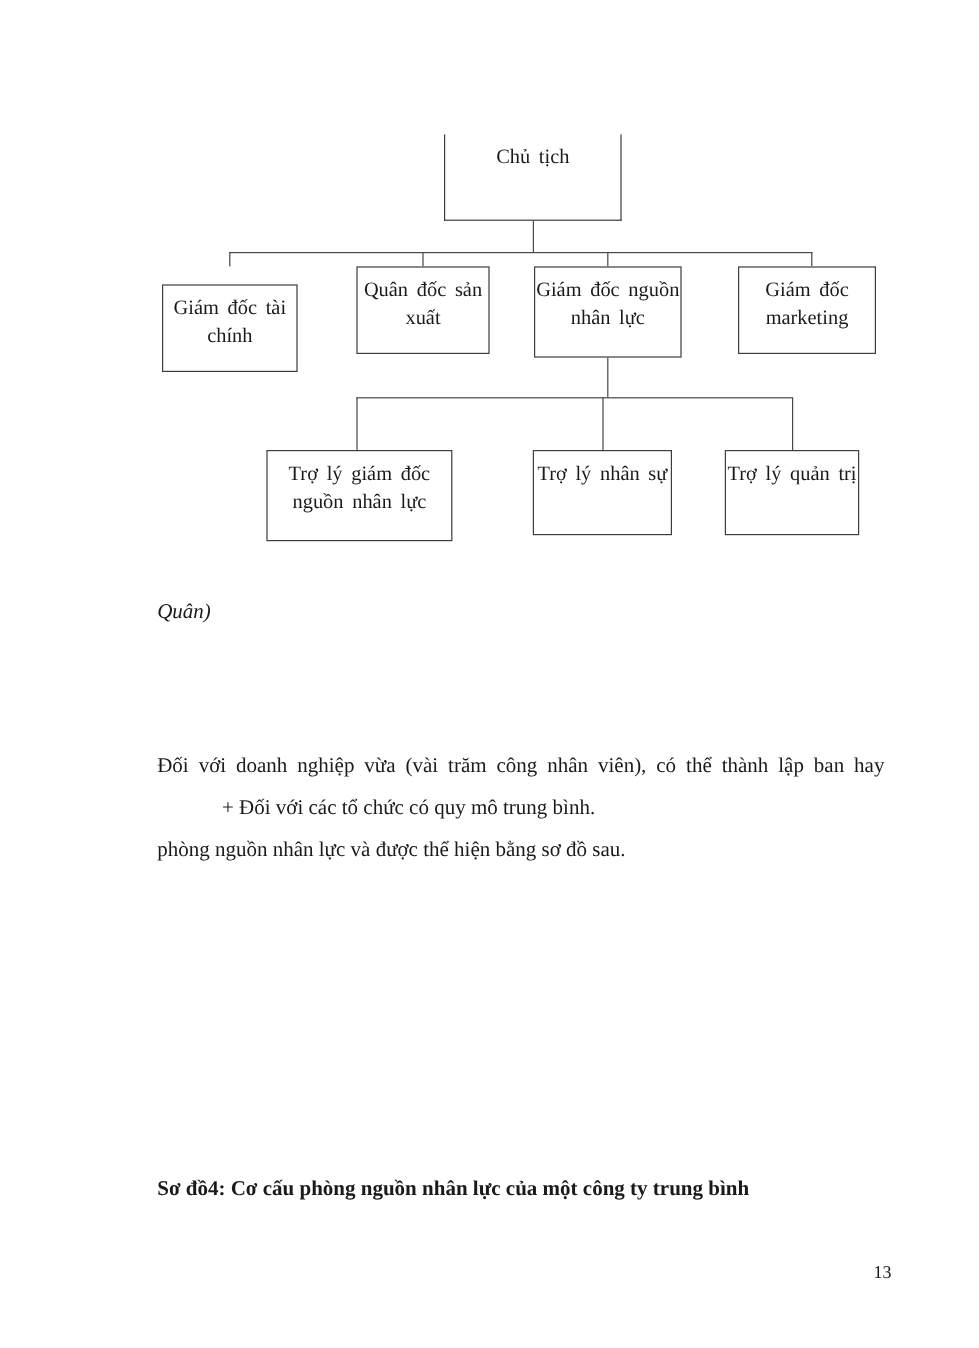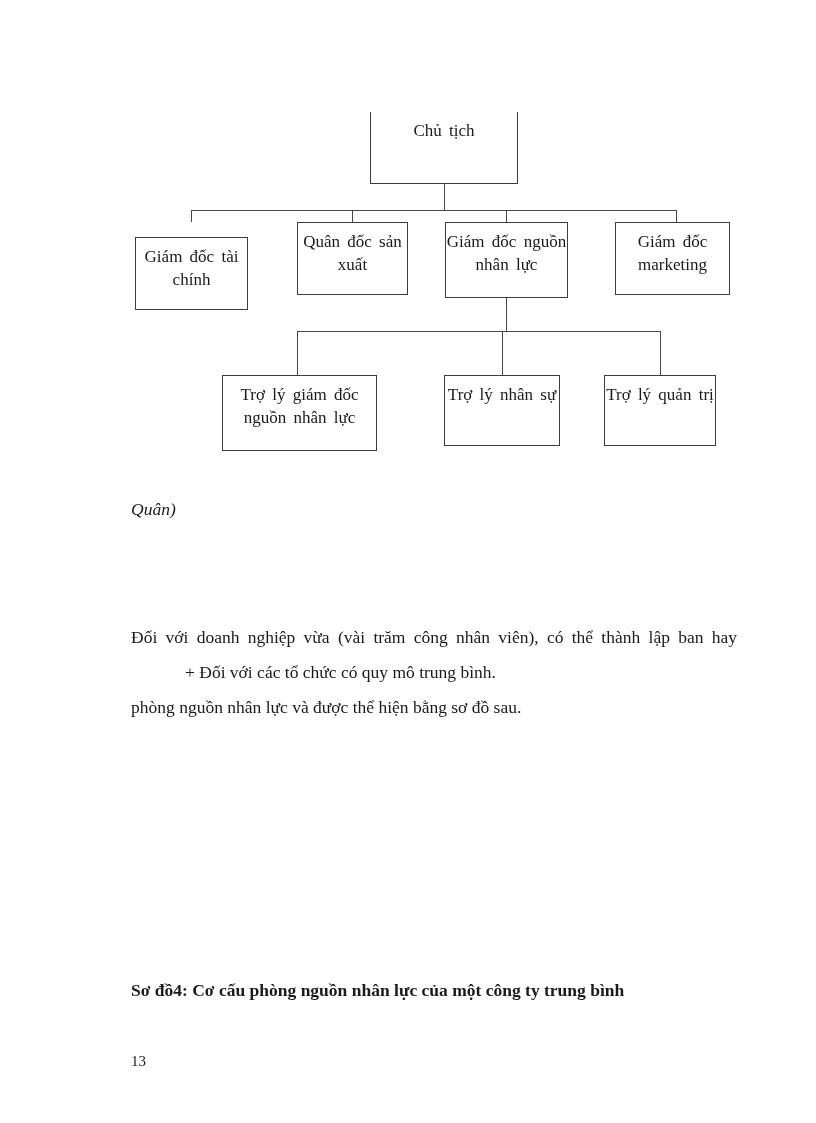--- a/index.html
+++ b/index.html
@@ -38,21 +38,21 @@
     font-size:17.5px;line-height:35px;
   }
   .bodypar .ln.first{text-indent:54px;}
   .ln.just{text-align:justify;text-align-last:justify;}
   .caption{
     position:absolute;left:131px;top:979px;width:612px;
     text-align:left;font-weight:bold;font-size:17.5px;line-height:22px;
   }
   .pagenum{
     position:absolute;left:131px;top:1053px;width:612px;
-    text-align:left;font-size:15px;
+    text-align:right;font-size:15px;
   }
   .page-break{
     position:absolute;left:4px;right:4px;top:1116px;height:0;
     border-top:2px dotted #f2a0dc;
   }
 </style>
 </head>
 <body>
 
 <div id="page">

